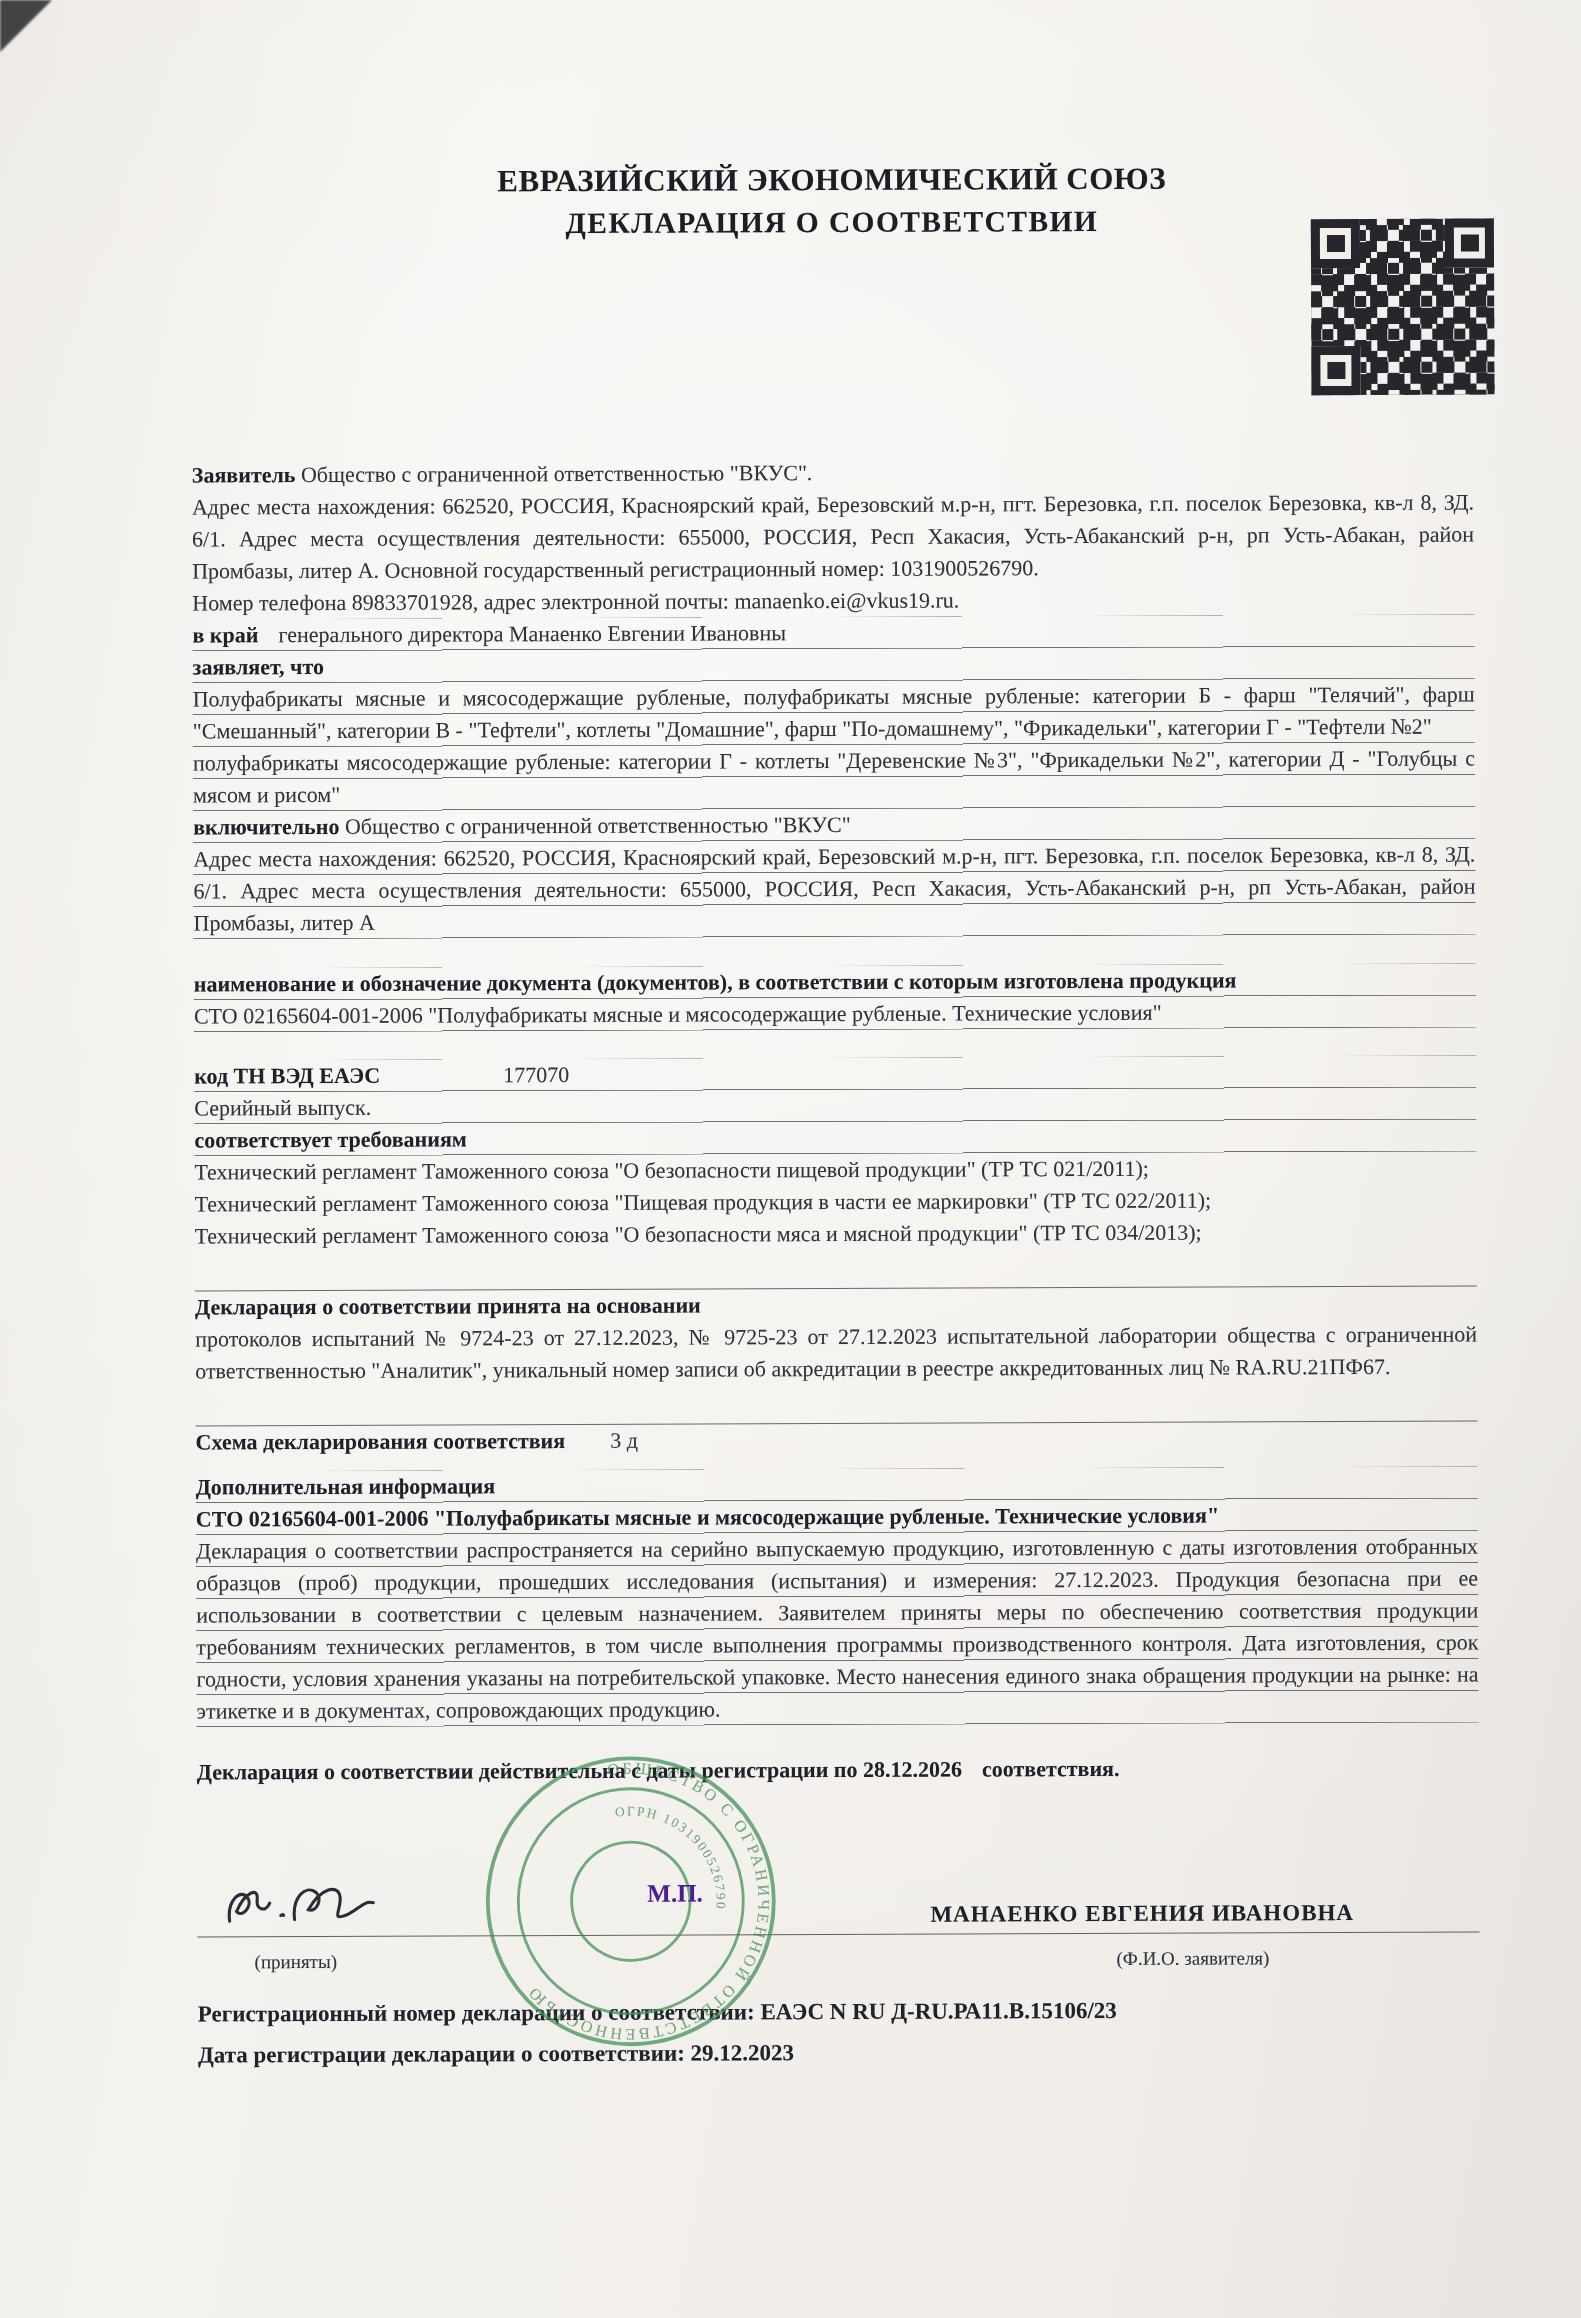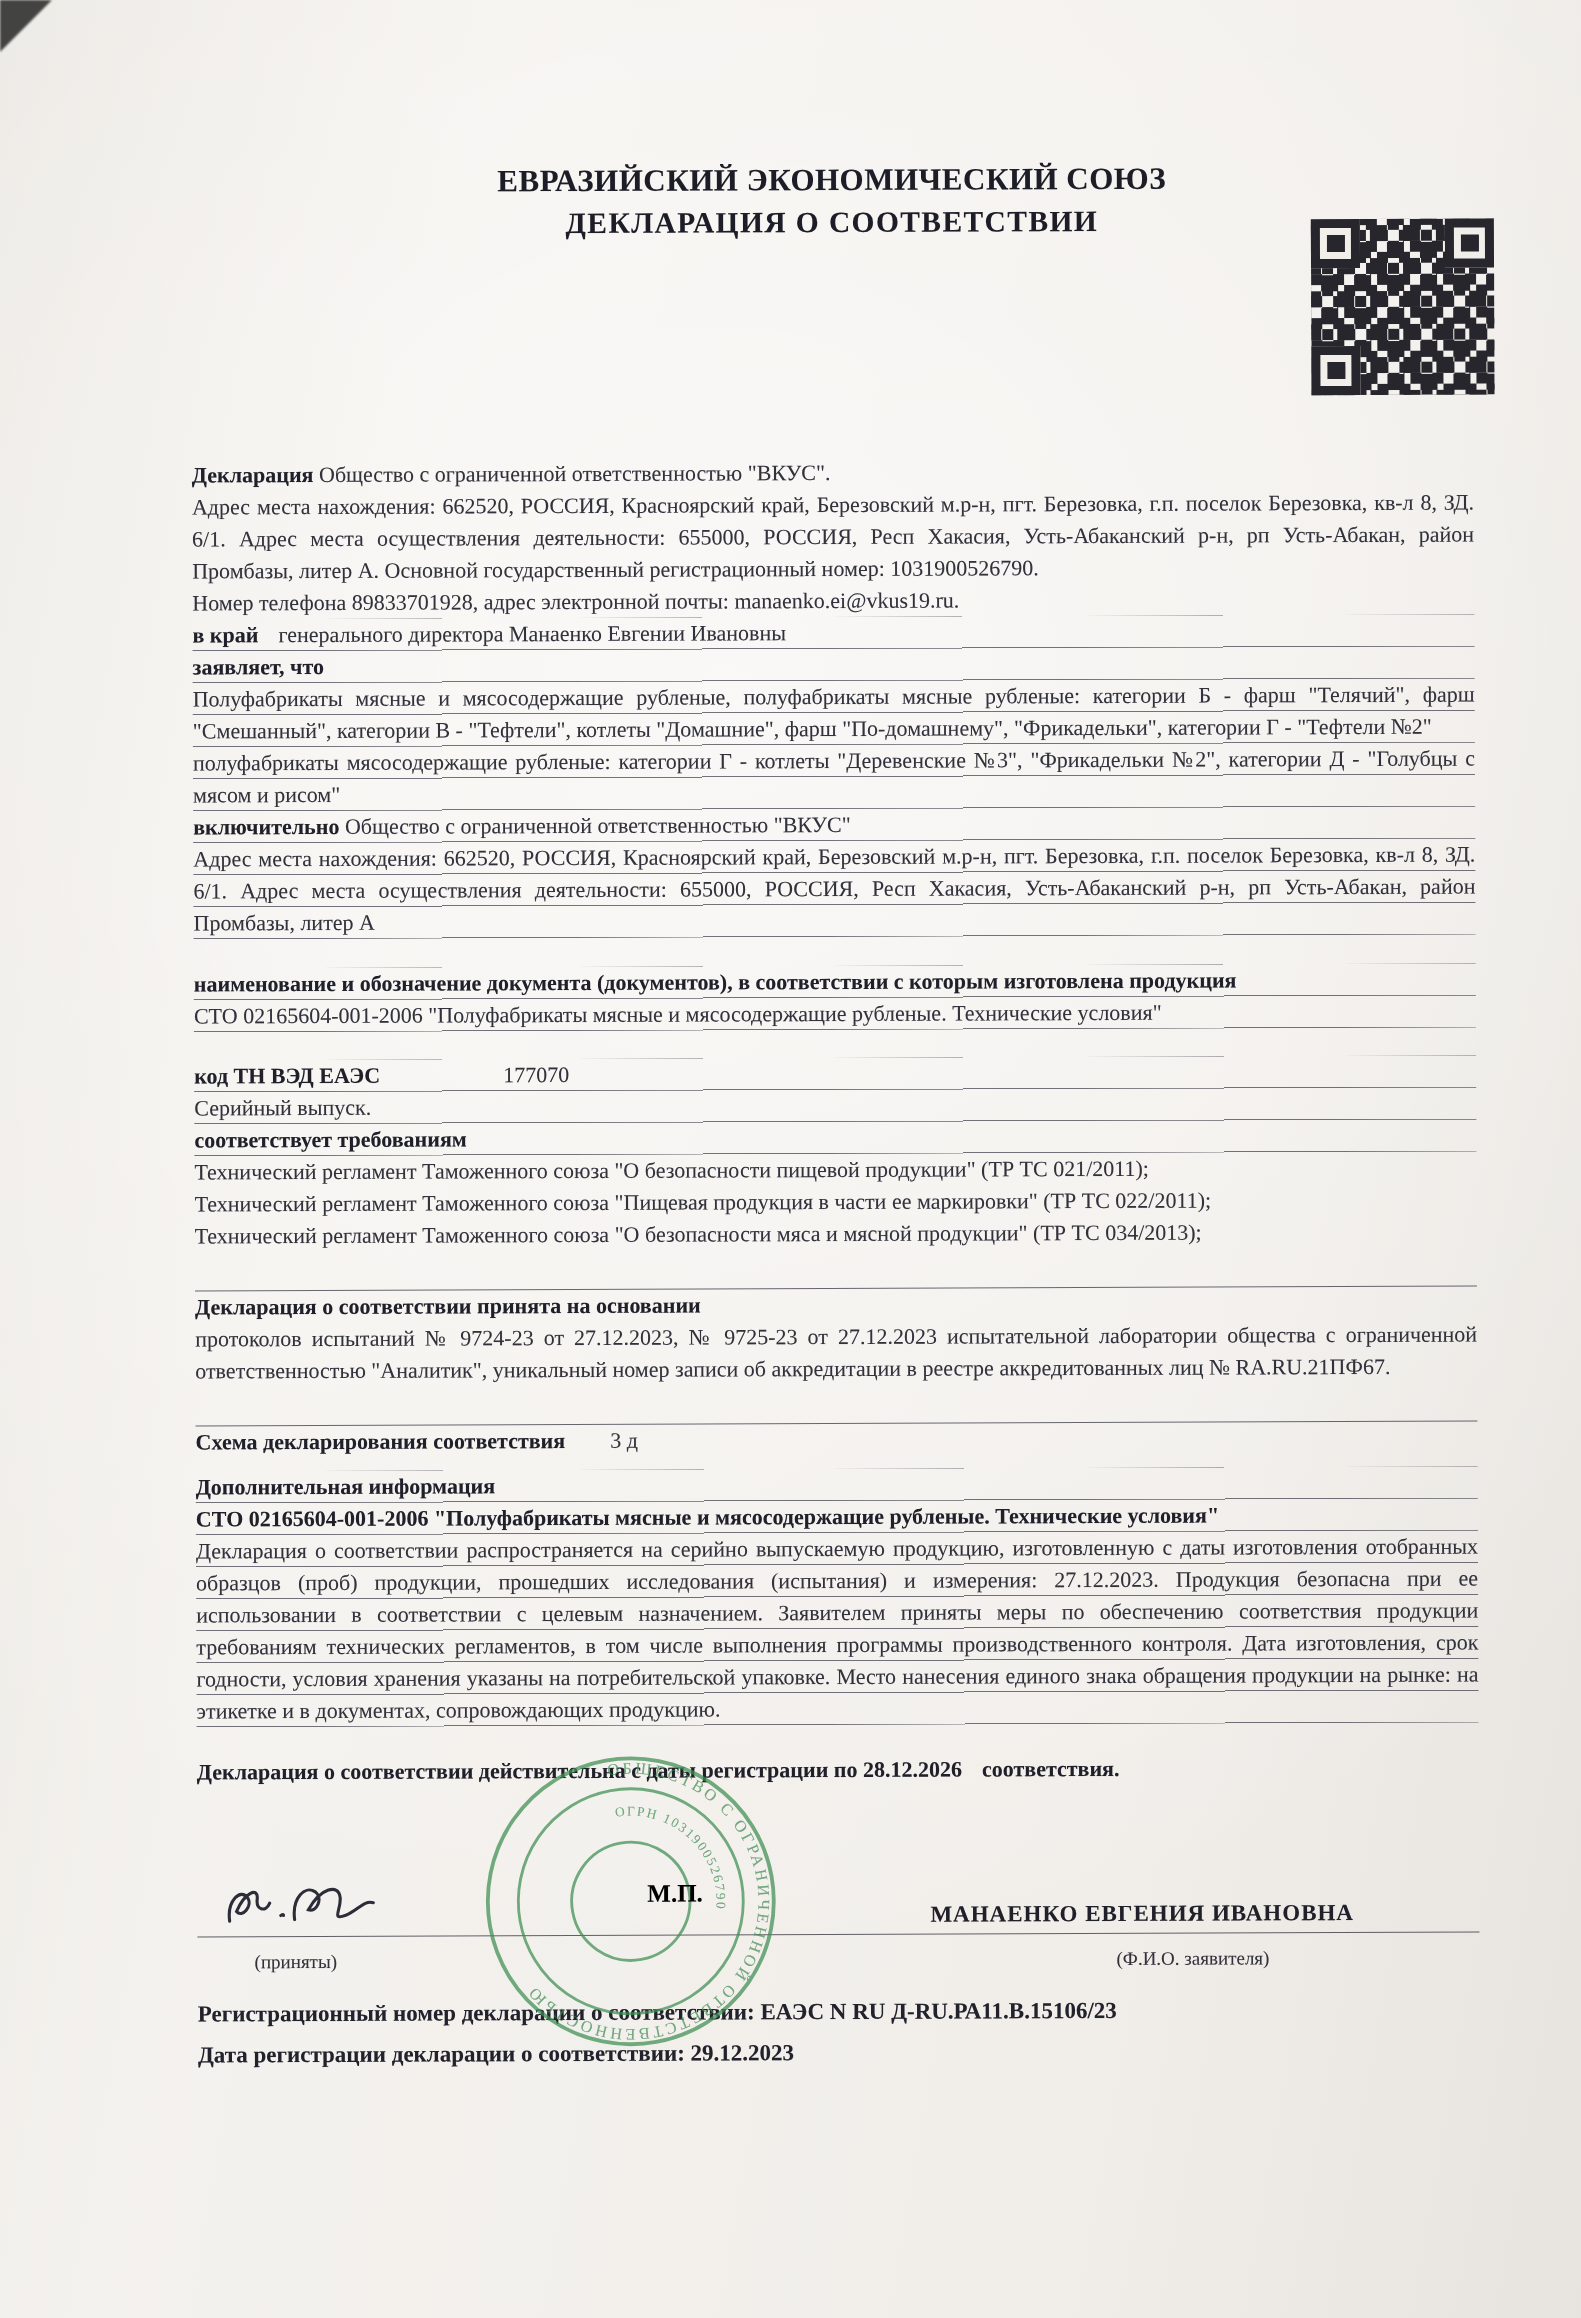--- a/index.html
+++ b/index.html
@@ -70,21 +70,21 @@
 
   
   .sign-block{ position:relative; height:176px; margin-top:24px; }
   .sig-line{ position:absolute; left:0; right:0; bottom:51px;
     border-bottom:1.4px solid rgba(58,58,68,.8); }
   .podpis{ position:absolute; left:57px; bottom:15.2px; font-size:19px; }
   .fio{ position:absolute; left:733px; bottom:58px; font-weight:bold;
     letter-spacing:1px; color:#20202a; font-size:23px; }
   .fio-label{ position:absolute; left:919px; bottom:15.2px; font-size:19px;text-align:center; }
   .mp{ position:absolute; left:450px; bottom:79px; font-weight:bold;
-    font-size:25px; color:#000000; z-index:4; }
+    font-size:25px; color:#4c1d95; z-index:4; }
   .sig-svg{ position:absolute; left:19px; bottom:45px; width:209px; height:76px; }
   .stamp{ position:absolute; left:281px; bottom:-67px; width:305px; height:305px;
     opacity:.72; transform:rotate(-10deg); z-index:3; }
 
   .registration{ margin-top:4.8px; }
   .registration p{ font-weight:bold; color:#22222c; font-size:23px; line-height:41px; }
 </style>
 </head>
 <body>
 
@@ -99,21 +99,21 @@
         <div class="title2">ДЕКЛАРАЦИЯ О СООТВЕТСТВИИ</div>
       </div>
       <div class="qr">
         <i class="f1"></i>
         <i class="f2"></i>
         <i class="f3"></i>
       </div>
     </header>
 
     <section class="sec">
-      <p class="just"><b>Декларация</b> <span>Общество с ограниченной ответственностью "ВКУС".</span></p>
+      <p class="just"><b>Заявитель</b> <span>Общество с ограниченной ответственностью "ВКУС".</span></p>
       <p class="just">Адрес места нахождения: 662520, РОССИЯ, Красноярский край, Березовский м.р-н, пгт. Березовка, г.п. поселок Березовка, кв-л 8, ЗД. 6/1. Адрес места осуществления деятельности: 655000, РОССИЯ, Респ Хакасия, Усть-Абаканский р-н, рп Усть-Абакан, район Промбазы, литер А. Основной государственный регистрационный номер: 1031900526790.</p>
       <p>Номер телефона 89833701928, адрес электронной почты: manaenko.ei@vkus19.ru.</p>
       <p class="ruled"><b>в край</b><span class="gap-s">генерального директора Манаенко Евгении Ивановны</span></p>
       <p class="ruled bold">заявляет, что</p>
     </section>
 
     <section class="sec">
       <p class="ruled just">Полуфабрикаты мясные и мясосодержащие рубленые, полуфабрикаты мясные рубленые: категории Б - фарш "Телячий", фарш "Смешанный", категории В - "Тефтели", котлеты "Домашние", фарш "По-домашнему", "Фрикадельки", категории Г - "Тефтели №2"</p>
       <p class="ruled just">полуфабрикаты мясосодержащие рубленые: категории Г - котлеты "Деревенские №3", "Фрикадельки №2", категории Д - "Голубцы с мясом и рисом"</p>
     </section>

